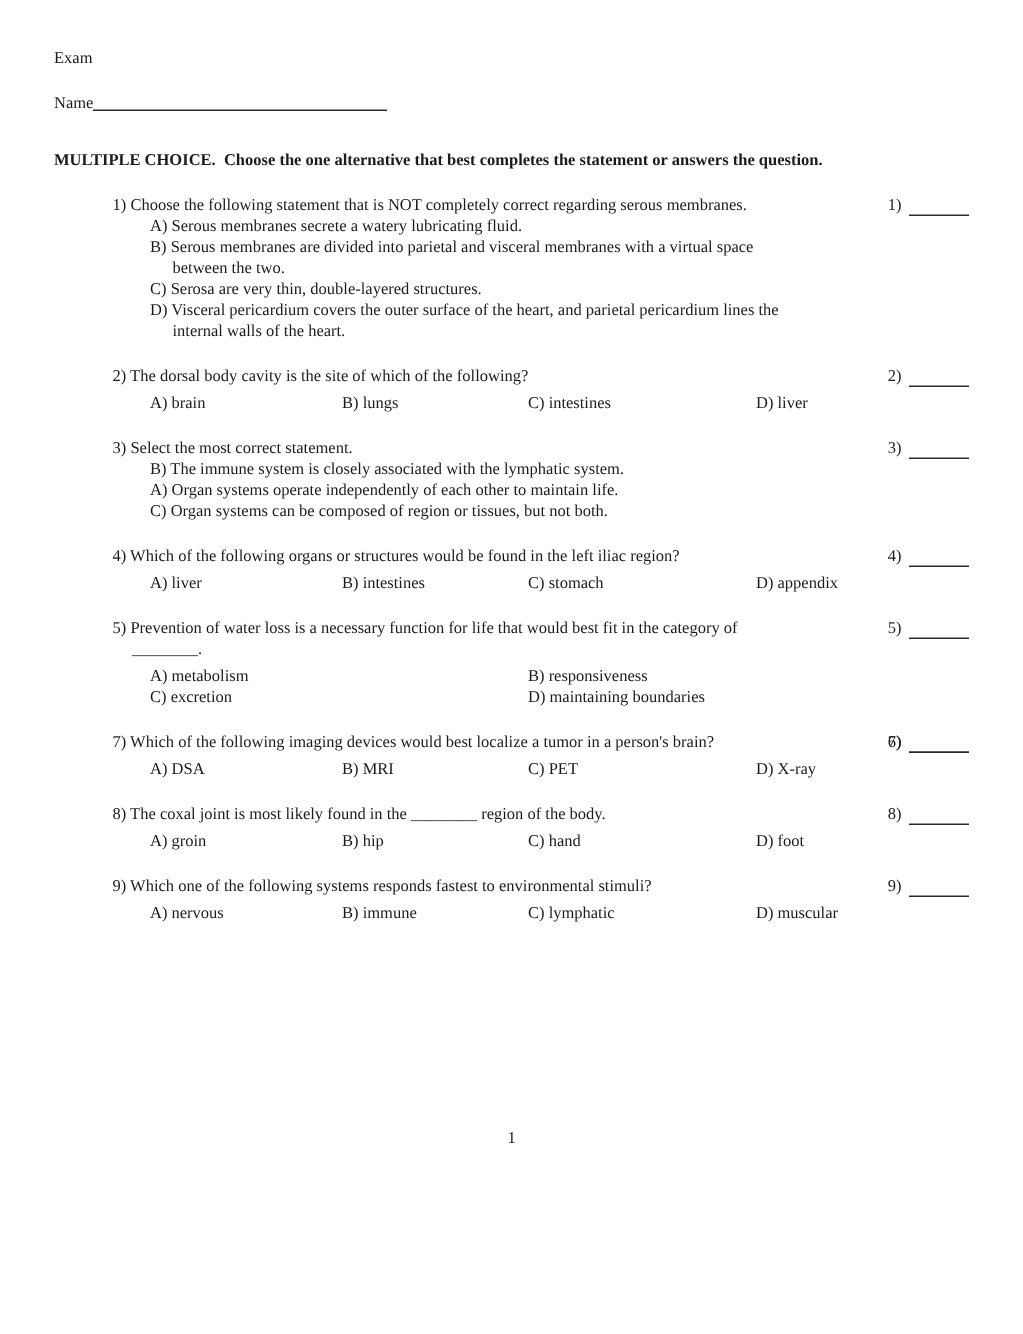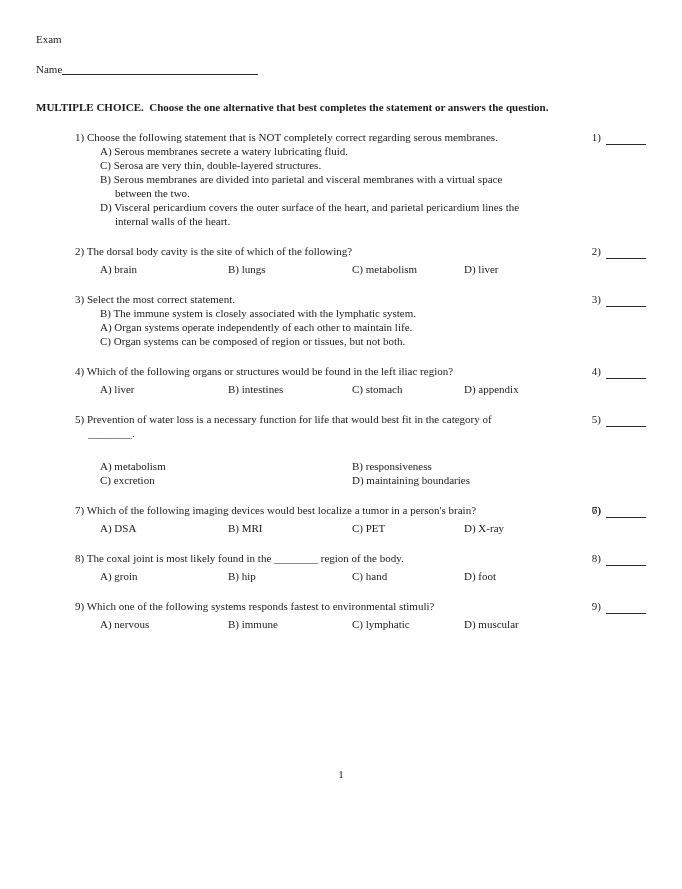--- a/index.html
+++ b/index.html
@@ -32,22 +32,22 @@
   .question { position: relative; padding-left: 39px; margin-bottom: 16px; }
   .q-line { padding-left: 13px; text-indent: -13px; }
   .q-text { white-space: pre-line; }
   .choices { margin-left: 25px; }
   .choices.stacked .choice {
     padding-left: 15px; text-indent: -15px;
     white-space: pre-line;
   }
   .choices.row4 { position: relative; height: 14px; margin-top: 4px; }
   .choices.row4 .choice { position: absolute; top: 0; white-space: nowrap; }
-  .cA { left: 0; text-align: right; } .cB { left: 128px; } .cC { left: 252px; } .cD { left: 364px; }
-  .choices.grid2 { margin-top: 19px; }
+  .cA { left: 0; text-align: right; } .cB { left: 128px; } .cC { left: 252px; } .cD { left: 404px; }
+  .choices.grid2 { margin-top: 4px; }
   .g-row { position: relative; height: 14px; }
   .g-row .choice { position: absolute; top: 0; white-space: nowrap; }
   .gL { left: 0; } .gR { left: 252px; }
   .answer-slot { position: absolute; top: 0; right: 0; white-space: nowrap; }
   .ans-blank {
     display: inline-block;
     width: 40px; height: 1px;
     border-bottom: 1px solid #2a2a2a;
     margin-left: 5px;
     vertical-align: -4px;
@@ -67,40 +67,40 @@
 
   <div class="instructions">MULTIPLE CHOICE.  Choose the one alternative that best completes the statement or answers the question.</div>
 
   <div class="question">
     <div class="q-line">
       <span class="q-num">1)</span>
       <span class="q-text">Choose the following statement that is NOT completely correct regarding serous membranes.</span>
     </div>
     <div class="choices stacked">
       <div class="choice">A) Serous membranes secrete a watery lubricating fluid.</div>
-      <div class="choice">C) Serosa are very thin, double-layered structures.</div>
       <div class="choice">B) Serous membranes are divided into parietal and visceral membranes with a virtual space
 between the two.</div>
+      <div class="choice">C) Serosa are very thin, double-layered structures.</div>
       <div class="choice">D) Visceral pericardium covers the outer surface of the heart, and parietal pericardium lines the
 internal walls of the heart.</div>
     </div>
     <div class="answer-slot">
       <span class="ans-num">1)</span><span class="ans-blank"></span>
     </div>
   </div>
 
   <div class="question">
     <div class="q-line">
       <span class="q-num">2)</span>
       <span class="q-text">The dorsal body cavity is the site of which of the following?</span>
     </div>
     <div class="choices row4">
       <span class="choice cA">A) brain</span>
       <span class="choice cB">B) lungs</span>
-      <span class="choice cC">C) metabolism</span>
+      <span class="choice cC">C) intestines</span>
       <span class="choice cD">D) liver</span>
     </div>
     <div class="answer-slot">
       <span class="ans-num">2)</span><span class="ans-blank"></span>
     </div>
   </div>
 
   <div class="question">
     <div class="q-line">
       <span class="q-num">3)</span>

